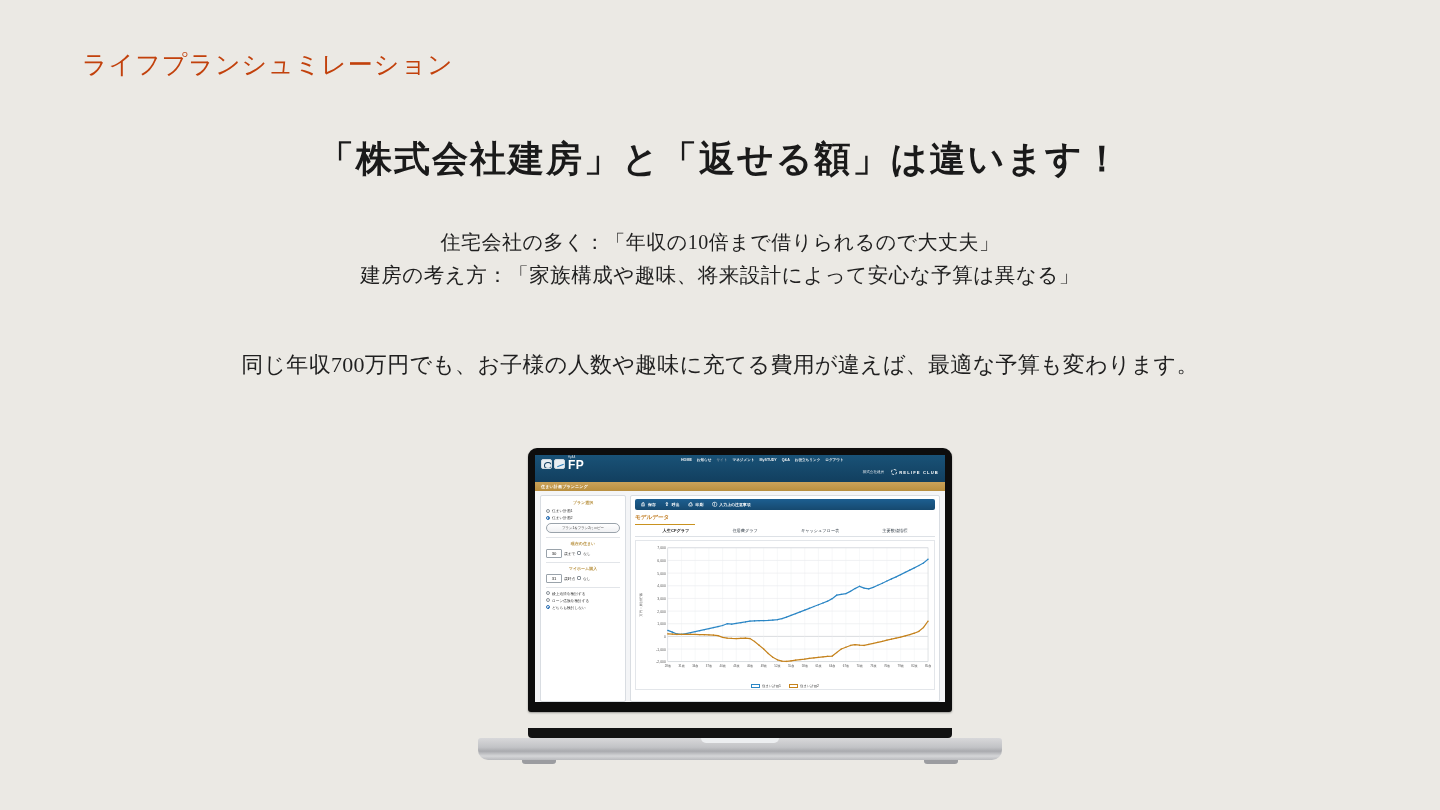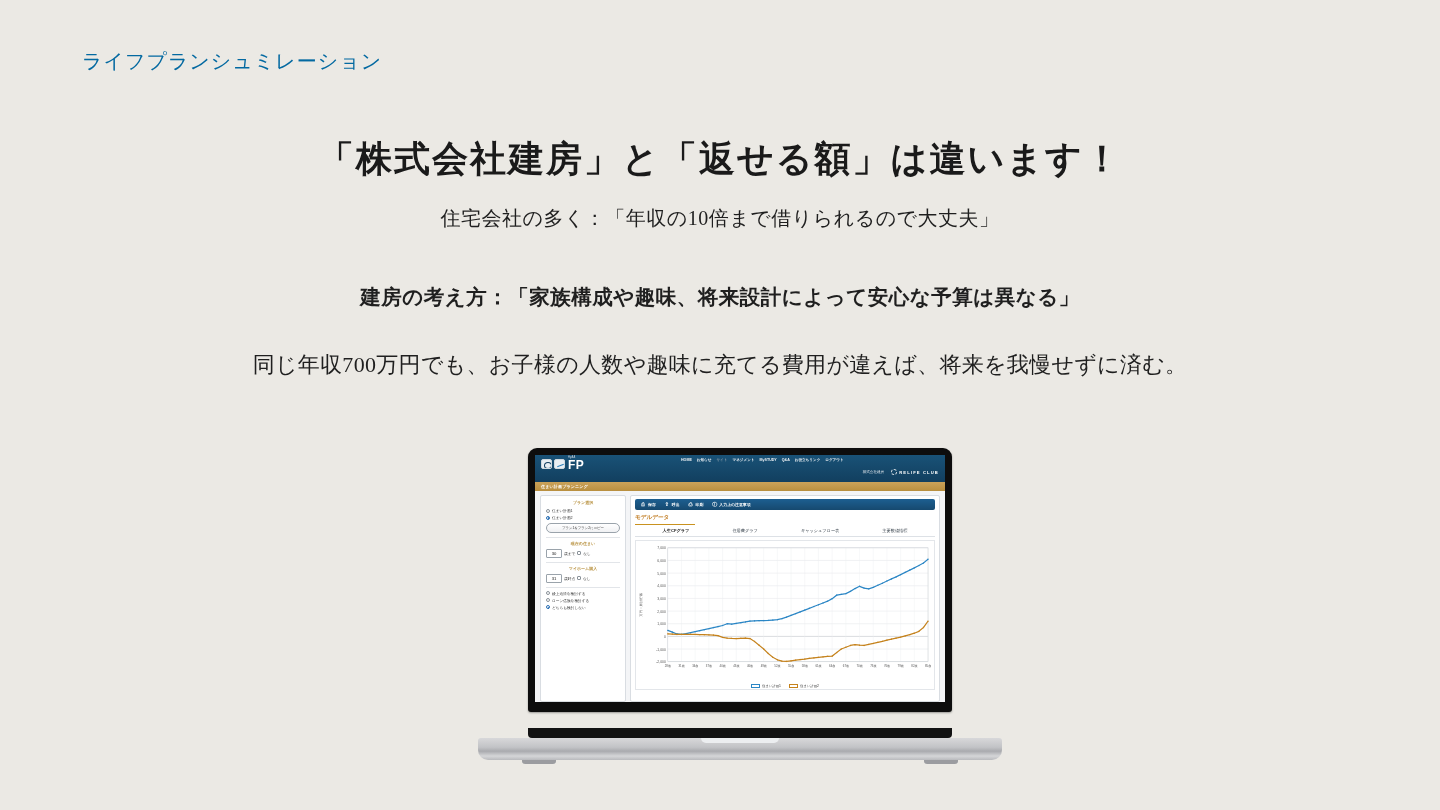--- a/index.html
+++ b/index.html
@@ -8,40 +8,40 @@
     background: #ebe9e4;
     font-family: "Liberation Sans", sans-serif;
     overflow: hidden;
   }
   .page { position: relative; width: 1440px; height: 810px; background: #ebe9e4; }
 
   
   .slide-title {
     position: absolute; left: 82px; top: 48px;
     font-family: "Liberation Serif", serif;
-    font-size: 20px; color: #0369a1; letter-spacing: 1px;
+    font-size: 25px; color: #c2410c; letter-spacing: 1px;
     white-space: nowrap;
   }
 
   
   .headline {
     position: absolute; left: 0; top: 135px; width: 1440px;
     text-align: center;
     font-family: "Liberation Serif", serif;
     font-weight: bold; font-size: 36px; color: #1a1a1a;
     letter-spacing: 2px;
   }
 
   .sub-line {
     position: absolute; left: 0; width: 1440px; text-align: center;
     font-family: "Liberation Serif", serif;
     color: #1f1f1f;
   }
-  .sub-1 { top: 205px; font-size: 20px; letter-spacing: 0.5px; text-align: center; }
-  .sub-2 { top: 283px; font-size: 20.5px; font-weight: bold; letter-spacing: 0.5px; }
+  .sub-1 { top: 229px; font-size: 20px; letter-spacing: 0.5px; text-align: center; }
+  .sub-2 { top: 261px; font-size: 20.5px; font-weight: normal; letter-spacing: 0.5px; }
 
   .body-line {
     position: absolute; left: 0; width: 1440px; text-align: center;
     font-family: "Liberation Serif", serif;
     font-size: 22px; color: #1f1f1f; letter-spacing: 0.3px;
   }
   .body-1 { top: 350px; }
   .body-2 { top: 389px; }
 
   
@@ -198,21 +198,21 @@
 
 <div class="page">
 
   <div class="slide-title">ライフプランシュミレーション</div>
 
   <div class="headline">「株式会社建房」と「返せる額」は違います！</div>
 
   <div class="sub-line sub-1">住宅会社の多く：「年収の10倍まで借りられるので大丈夫」</div>
   <div class="sub-line sub-2">建房の考え方：「家族構成や趣味、将来設計によって安心な予算は異なる」</div>
 
-  <div class="body-line body-1">同じ年収700万円でも、お子様の人数や趣味に充てる費用が違えば、将来を我慢せずに済む。</div>
+  <div class="body-line body-1">同じ年収700万円でも、お子様の人数や趣味に充てる費用が違えば、最適な予算も変わります。</div>
 
   <div class="laptop">
 
     <div class="lid">
       <div class="screen">
         <div class="app">
 
           <div class="app-header">
             <div class="logo-wrap">
               <div class="logo-icons">

